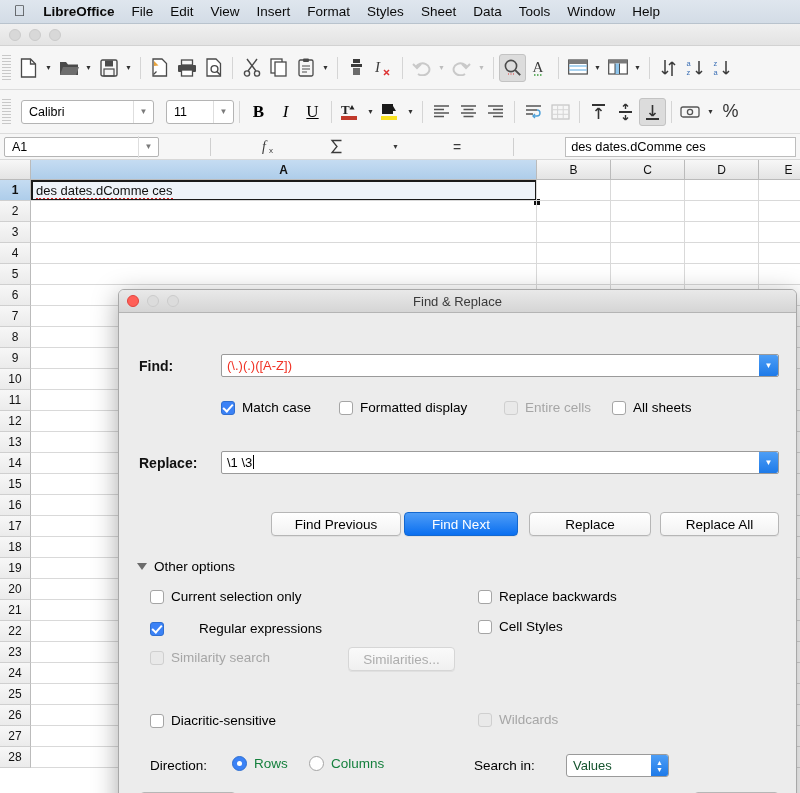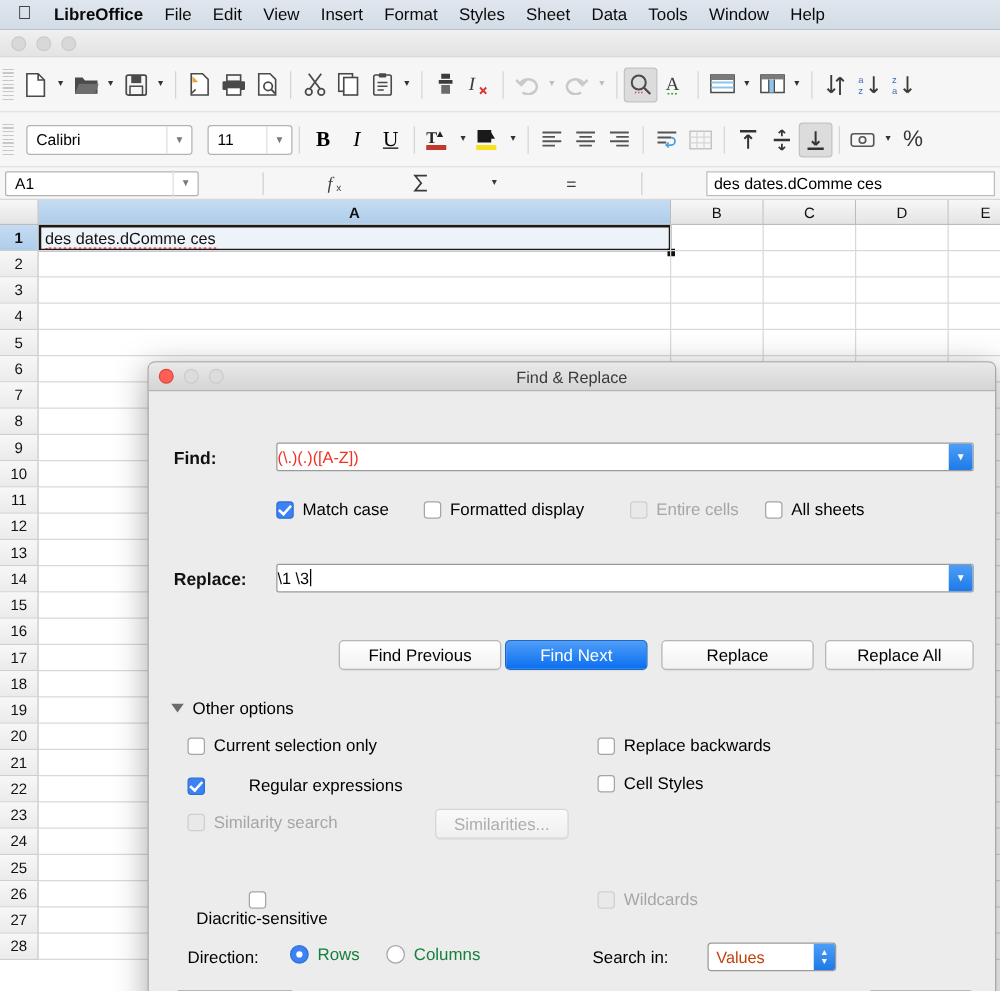--- a/index.html
+++ b/index.html
@@ -134,21 +134,21 @@
   .dot.red { background: #ff5f57; border: 1px solid #e0443e; }
   .dot.gray { background: #dcdcdc; border: 1px solid #cbcbcb; }
 
   .dlg-body { position: relative; width: 679px; height: 504px; }
 
   .fld-label { position: absolute; font-size: 14px; font-weight: bold; color: #111; }
   .fld-combo {
     position: absolute; height: 23px; background: #fff;
     border: 1px solid #9a9a9a; border-radius: 2px; display:flex; align-items:center;
   }
-  .fld-combo .txt { flex:1; font-size: 13px; white-space:nowrap; overflow:hidden; }
+  .fld-combo .txt { flex:1; padding-left: 5px; font-size: 13px; white-space:nowrap; overflow:hidden; }
   .fld-combo .txt.rx { color: #f03225; }
   .fld-combo .drop {
     width: 19px; height: 21px; background: linear-gradient(180deg,#4d9ef6,#1e7ae8);
     display:flex; align-items:center; justify-content:center; color:#fff; font-size:8px;
     border-radius:0 2px 2px 0;
   }
   .caret { display:inline-block; width:1px; height:14px; background:#000; vertical-align:-2px; margin-left:1px;}
 
   .cb { position: absolute; display: flex; align-items: center; }
   .cb .box {
@@ -187,21 +187,21 @@
   .radio .rb.on { background:#3b82f6; border-color:#2f6fd0;}
   .radio .rb.on::after{content:"";width:5px;height:5px;border-radius:50%;background:#fff;}
   .radio .txt{margin-left:7px;font-size:13.5px;color:#15803d;}
 
   .plainlabel{position:absolute;font-size:13.5px;color:#000;}
 
   .selectbox {
     position:absolute; height:23px; background:#fff; border:1px solid #9a9a9a; border-radius:3px;
     display:flex; align-items:center;
   }
-  .selectbox .txt{flex:1;padding-left:6px;font-size:13px;color:#c2410c;}
+  .selectbox .txt{flex:1;padding-left:6px;font-size:13px;color:#14532d;}
   .selectbox .stepper{
     width:17px;height:21px;background:linear-gradient(180deg,#4d9ef6,#1e7ae8);
     border-radius:0 2px 2px 0; color:#fff; font-size:7px; display:flex;flex-direction:column;
     align-items:center;justify-content:center;line-height:7px;
   }
 </style>
 </head>
 <body>
 
 <div id="root">
@@ -672,21 +672,21 @@
         </div>
         <div class="cb" style="left:31px; top:308px;gap:28px;">
           <span class="box on"></span>
           <span class="txt">Regular expressions</span>
         </div>
         <div class="cb" style="left:31px; top:337px;">
           <span class="box off dim"></span>
           <span class="txt dim">Similarity search</span>
         </div>
         <div class="btn dim" style="left:229px; top:334px; width:107px;">Similarities...</div>
-        <div class="cb" style="left:31px; top:400px;flex-direction:column;">
+        <div class="cb" style="left:31px; top:400px;">
           <span class="box off"></span>
           <span class="txt">Diacritic-sensitive</span>
         </div>
 
         <div class="cb" style="left:359px; top:276px;">
           <span class="box off"></span>
           <span class="txt">Replace backwards</span>
         </div>
         <div class="cb" style="left:359px; top:306px;">
           <span class="box off"></span>

